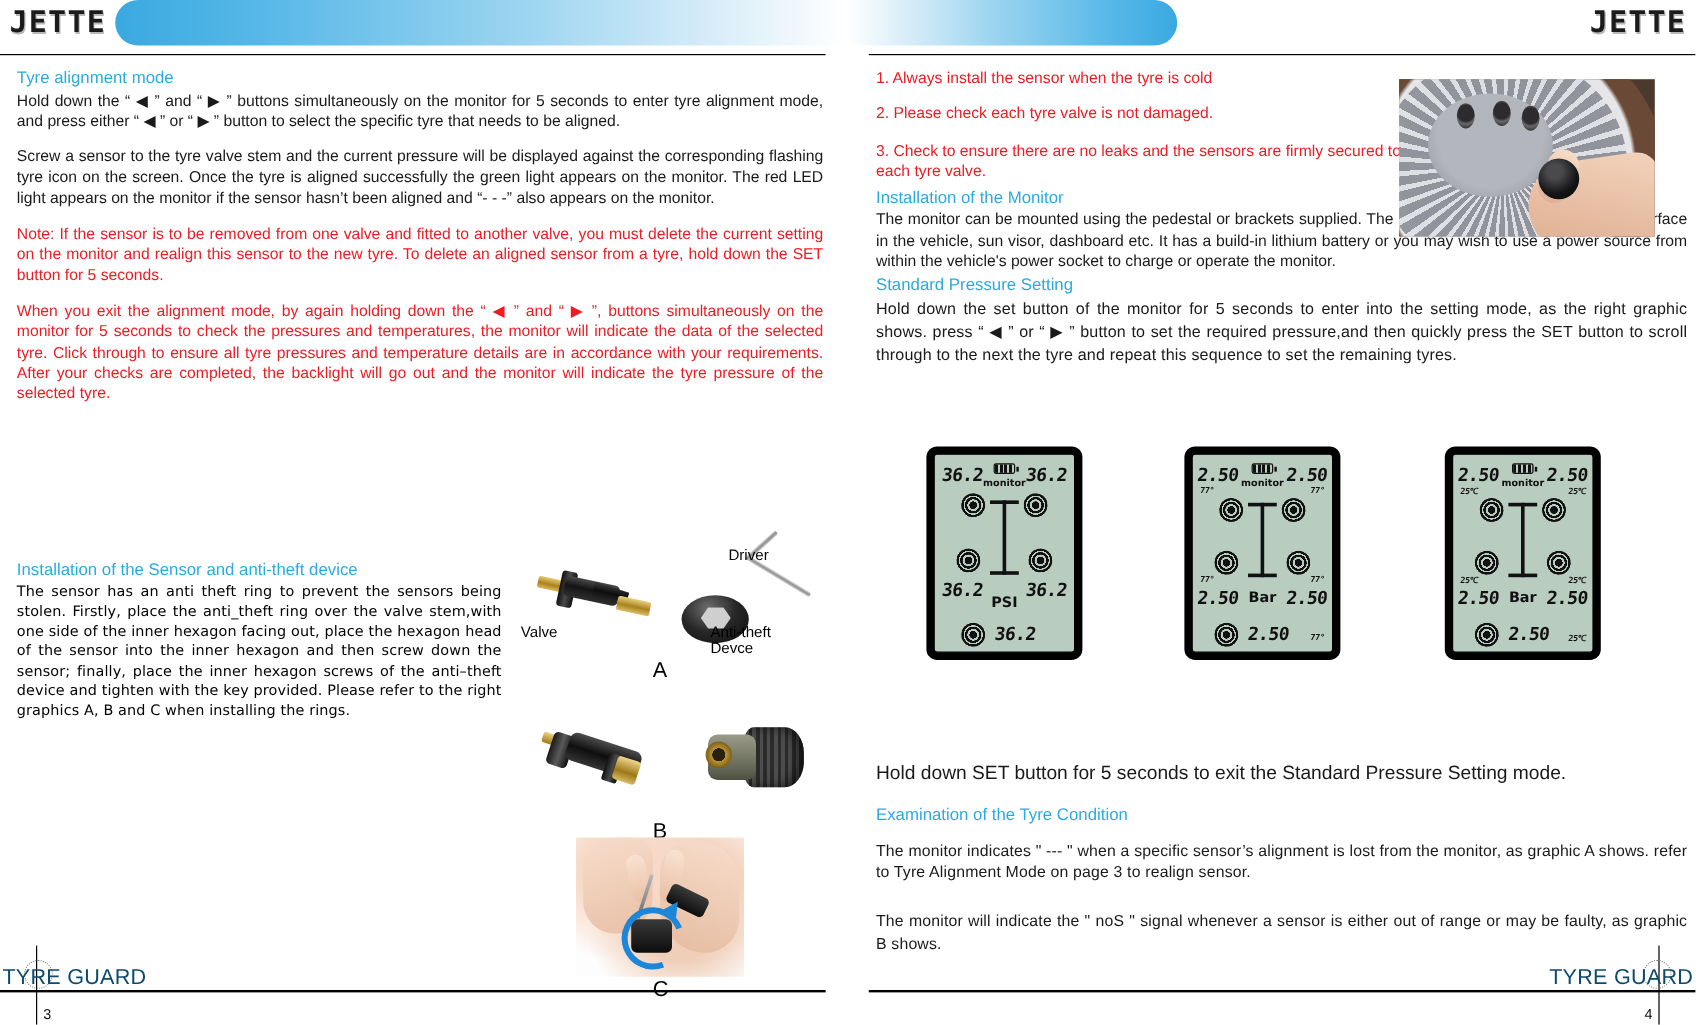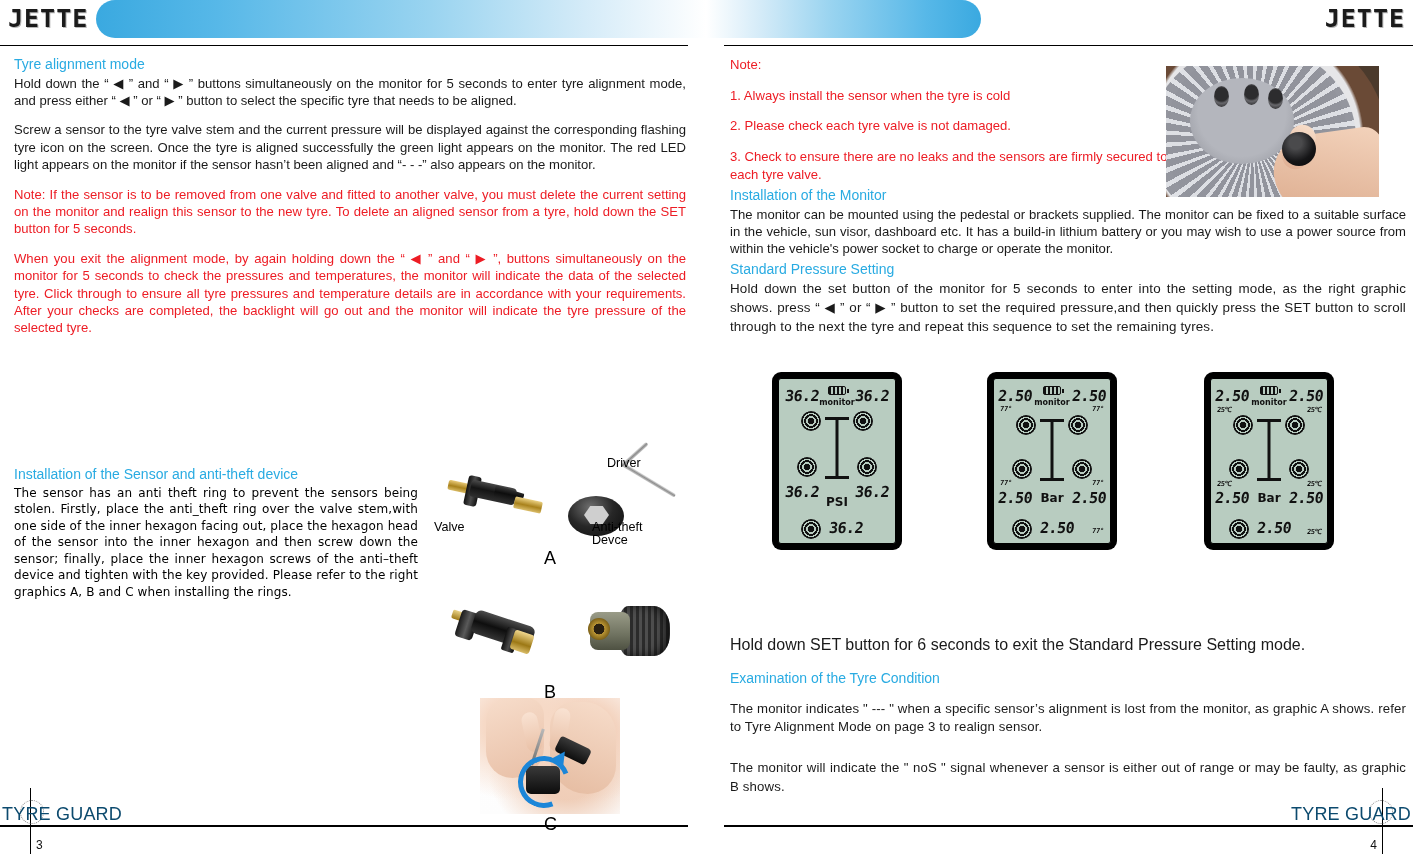--- a/index.html
+++ b/index.html
@@ -663,21 +663,20 @@
 
   <div class="page page-right">
 
     <div class="header">
       <div class="band"></div>
       <div class="logo">JETTE</div>
     </div>
     <div class="hrule"></div>
 
     <div class="content">
-      <p class="red" style="margin-bottom:14px; width:440px;">Note:</p>
       <p class="red" style="width:440px;">1. Always install the sensor when the tyre is cold</p>
       <p class="red" style="margin-bottom:14px; width:440px;">2. Please check each tyre valve is not damaged.</p>
       <p class="red" style="margin-bottom:4px; width:440px;">3. Check to ensure there are no leaks and the sensors are firmly secured to each tyre valve.</p>
 
       <div class="heading-blue">Installation of the Monitor</div>
       <p class="blk just" style="margin-bottom:3px;">The monitor can be mounted using the pedestal or brackets supplied. The monitor can be fixed to a suitable surface in the vehicle, sun visor, dashboard etc. It has a build-in lithium battery or you may wish to use a power source from within the vehicle's power socket to charge or operate the monitor.</p>
 
       <div class="heading-blue">Standard Pressure Setting</div>
       <p class="blk just wide" style="font-size:13.4px; line-height:1.42;">Hold down the set button of the monitor for 5 seconds to enter into the setting mode, as the right graphic shows. press “ ◀ ” or “ ▶ ” button to set the required pressure,and then quickly press the SET button to scroll through to the next the tyre and repeat this sequence to set the remaining tyres.</p>
     </div>
@@ -754,21 +753,21 @@
           <div class="seg" style="right:4px; top:110px;">2.50</div>
           <div class="unit" style="top:112px;">Bar</div>
           <div class="tyre-ic" style="left:18px; top:140px;"></div>
           <div class="seg" style="left:46px; top:140px;">2.50</div>
           <div class="seg small" style="right:6px; top:148px;">25℃</div>
         </div>
       </div>
     </div>
 
     <div style="position:absolute; left:24px; top:636px; width:676px;">
-      <p class="blk" style="margin-bottom:16px;">Hold down SET button for 6 seconds to exit the Standard Pressure Setting mode.</p>
+      <p class="blk" style="margin-bottom:16px;">Hold down SET button for 5 seconds to exit the Standard Pressure Setting mode.</p>
       <div class="heading-blue" style="margin-bottom:12px;">Examination of the Tyre Condition</div>
       <p class="blk just wide" style="font-size:13.2px; line-height:1.42; margin-bottom:22px;">The monitor indicates " --- " when a specific sensor’s alignment is lost from the monitor, as graphic A shows. refer to Tyre Alignment Mode on page 3 to realign sensor.</p>
       <p class="blk just wide" style="font-size:13.2px; line-height:1.42;">The monitor will indicate the " noS " signal whenever a sensor is either out of range or may be faulty, as graphic B shows.</p>
     </div>
 
     <div class="footer-rule"></div>
     <div class="gutter-line"></div>
     <div class="gutter-dot"></div>
     <div class="brand-foot">TYRE GUARD</div>
     <div class="pageno">4</div>

